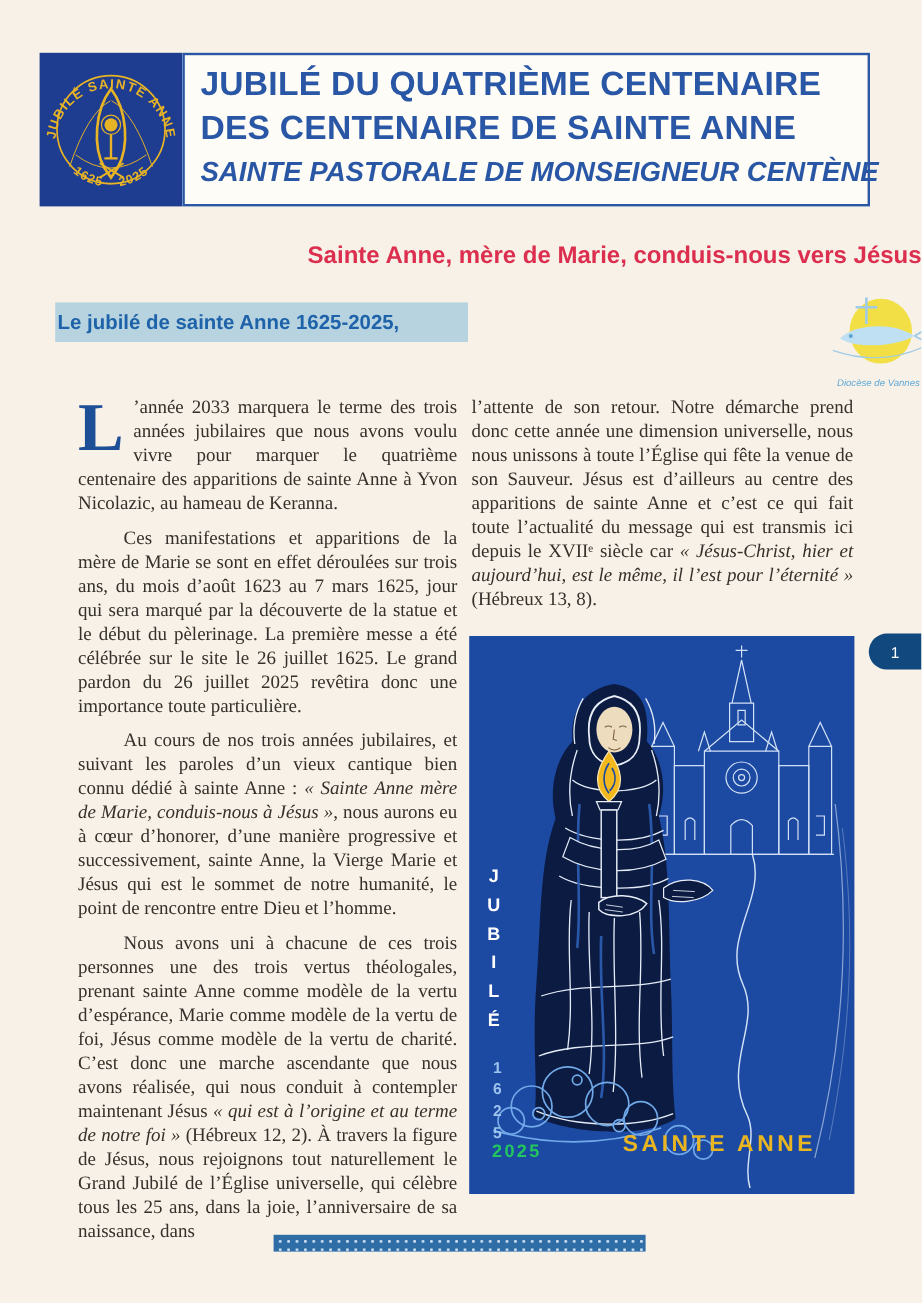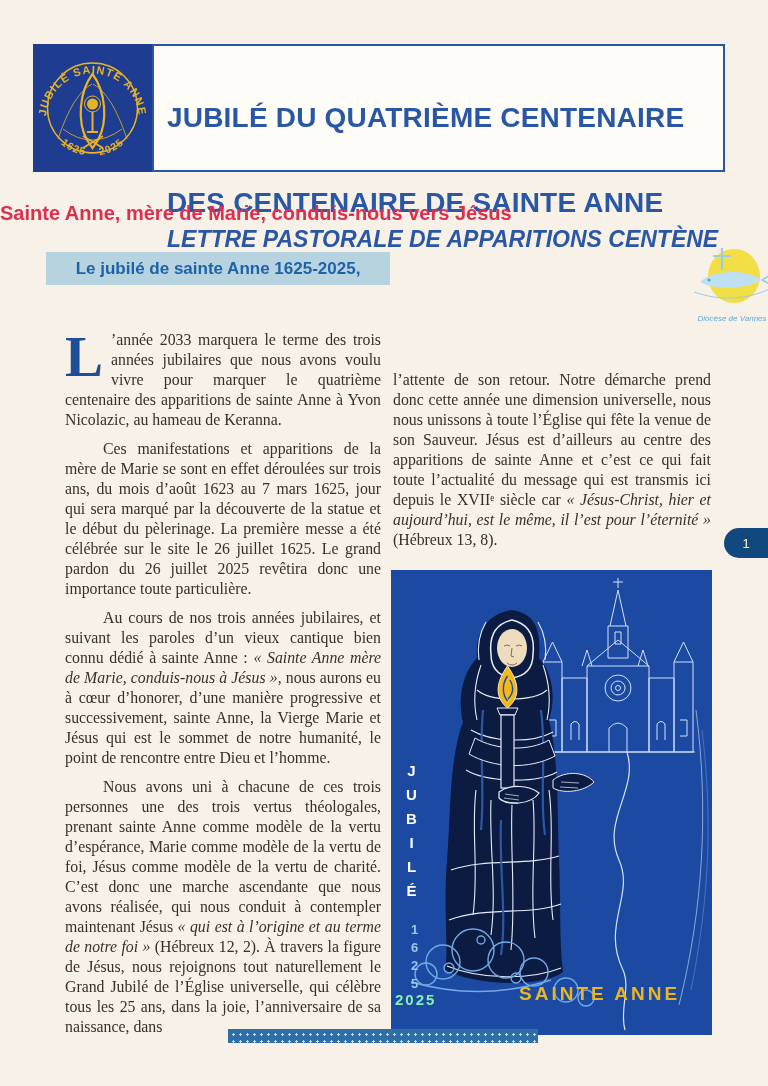--- a/index.html
+++ b/index.html
@@ -3,53 +3,53 @@
 <meta charset="utf-8">
 <style>
   html,body{margin:0;padding:0;}
   .page{position:relative;width:768px;height:1086px;background:#f7f1e7;overflow:hidden;
         font-family:"Liberation Serif",serif;}
   
   .logo-square{position:absolute;left:33px;top:44px;width:119px;height:128px;background:#1e3c90;}
   .title-box{position:absolute;left:152px;top:44px;width:573px;height:128px;box-sizing:border-box;
              background:#fefcf6;border:2px solid #2a57a5;padding:5px 0 0 13px;}
   .title-line{font-family:"Liberation Sans",sans-serif;font-weight:700;color:#2a57a5;
-              font-size:28px;line-height:37px;white-space:nowrap;letter-spacing:.2px;margin-top:48px;}
+              font-size:28px;line-height:37px;white-space:nowrap;letter-spacing:.2px;}
   .title-sub{font-family:"Liberation Sans",sans-serif;font-weight:700;font-style:italic;color:#2a57a5;
              font-size:23px;line-height:36px;white-space:nowrap;}
   
-  .tagline{position:absolute;left:0;top:202px;width:100%;text-align:left;color:#dc2e4e;
+  .tagline{position:absolute;left:0;top:202px;width:100%;text-align:right;color:#dc2e4e;
            font-family:"Liberation Sans",sans-serif;font-weight:700;font-size:20px;}
   
-  .banner{position:absolute;left:46px;top:252px;width:340px;background:#b7d3e0;text-align:center;
+  .banner{position:absolute;left:46px;top:252px;width:340px;background:#b7d3e0;
           font-family:"Liberation Sans",sans-serif;font-weight:700;color:#1e63a9;
           font-size:17px;line-height:23px;padding:5px 2px;}
   
   .diocese{position:absolute;left:680px;top:240px;width:104px;height:84px;text-align:center;}
   .diocese-caption{font-family:"Liberation Sans",sans-serif;font-style:italic;font-size:8px;
                    color:#5fa8d8;margin-top:-2px;}
   
   .col{position:absolute;top:330px;text-align:justify;font-size:15.8px;line-height:20px;color:#35302b;}
   .col-left{left:65px;width:316px;}
-  .col-right{left:393px;width:318px;margin-top:40px;}
+  .col-right{left:393px;width:318px;}
   .para{margin:0 0 9px 0;}
   .para.indent{text-indent:38px;}
   .para em{font-style:italic;}
   .dropcap{float:left;font-size:57px;line-height:48px;padding:3px 8px 0 0;color:#1d4f97;
            font-weight:700;}
   
   .stamp{position:relative;margin:20px 0 0 -2px;width:321px;height:465px;background:#1c4aa2;}
   .stamp svg{position:absolute;left:0;top:0;}
   .stamp-jubile{position:absolute;left:10px;top:192px;writing-mode:vertical-rl;text-orientation:upright;
                 color:#ffffff;font-family:"Liberation Sans",sans-serif;font-weight:700;
                 font-size:15px;letter-spacing:7px;}
   .stamp-1625{position:absolute;left:13px;top:352px;writing-mode:vertical-rl;text-orientation:upright;
               color:#9cc4ee;font-family:"Liberation Sans",sans-serif;font-weight:700;
               font-size:13px;letter-spacing:3px;}
-  .stamp-2025{position:absolute;left:4px;top:420px;color:#86efac;
+  .stamp-2025{position:absolute;left:19px;top:420px;color:#22c55e;
               font-family:"Liberation Sans",sans-serif;font-weight:700;font-size:15px;letter-spacing:2px;}
   .stamp-name{position:absolute;left:128px;top:414px;color:#e9b622;
               font-family:"Liberation Sans",sans-serif;font-weight:700;font-size:19px;letter-spacing:3px;}
   
   .page-tab{position:absolute;right:0;top:528px;width:44px;height:30px;background:#11497f;
             border-radius:15px 0 0 15px;display:flex;align-items:center;justify-content:center;
             color:#fff;font-family:"Liberation Sans",sans-serif;font-size:13px;}
   
   .ribbon{position:absolute;left:228px;top:1029px;width:310px;height:14px;background-color:#2f6da7;
           background-image:radial-gradient(circle,rgba(215,233,250,.9) 1px,transparent 1.4px);
@@ -78,21 +78,21 @@
       </text>
       <text font-family="Liberation Sans, sans-serif" font-size="10.5" font-weight="bold" fill="#e8b426" letter-spacing="1">
         <textPath href="#arcBot" startOffset="50%" text-anchor="middle">1625 – 2025</textPath>
       </text>
     </svg>
   </div>
 
   <div class="title-box">
     <div class="title-line">JUBILÉ DU QUATRIÈME CENTENAIRE</div>
     <div class="title-line">DES CENTENAIRE DE SAINTE ANNE</div>
-    <div class="title-sub">LETTRE PASTORALE DE APPARITIONS CENTÈNE</div>
+    <div class="title-sub">SAINTE PASTORALE DE MONSEIGNEUR CENTÈNE</div>
   </div>
 
   <div class="tagline">Sainte Anne, mère de Marie, conduis-nous vers Jésus</div>
 
   <div class="banner">
     <div>Le jubilé de sainte Anne 1625-2025,</div>
   </div>
 
   <div class="diocese">
     <svg width="104" height="72" viewBox="0 0 104 72">

